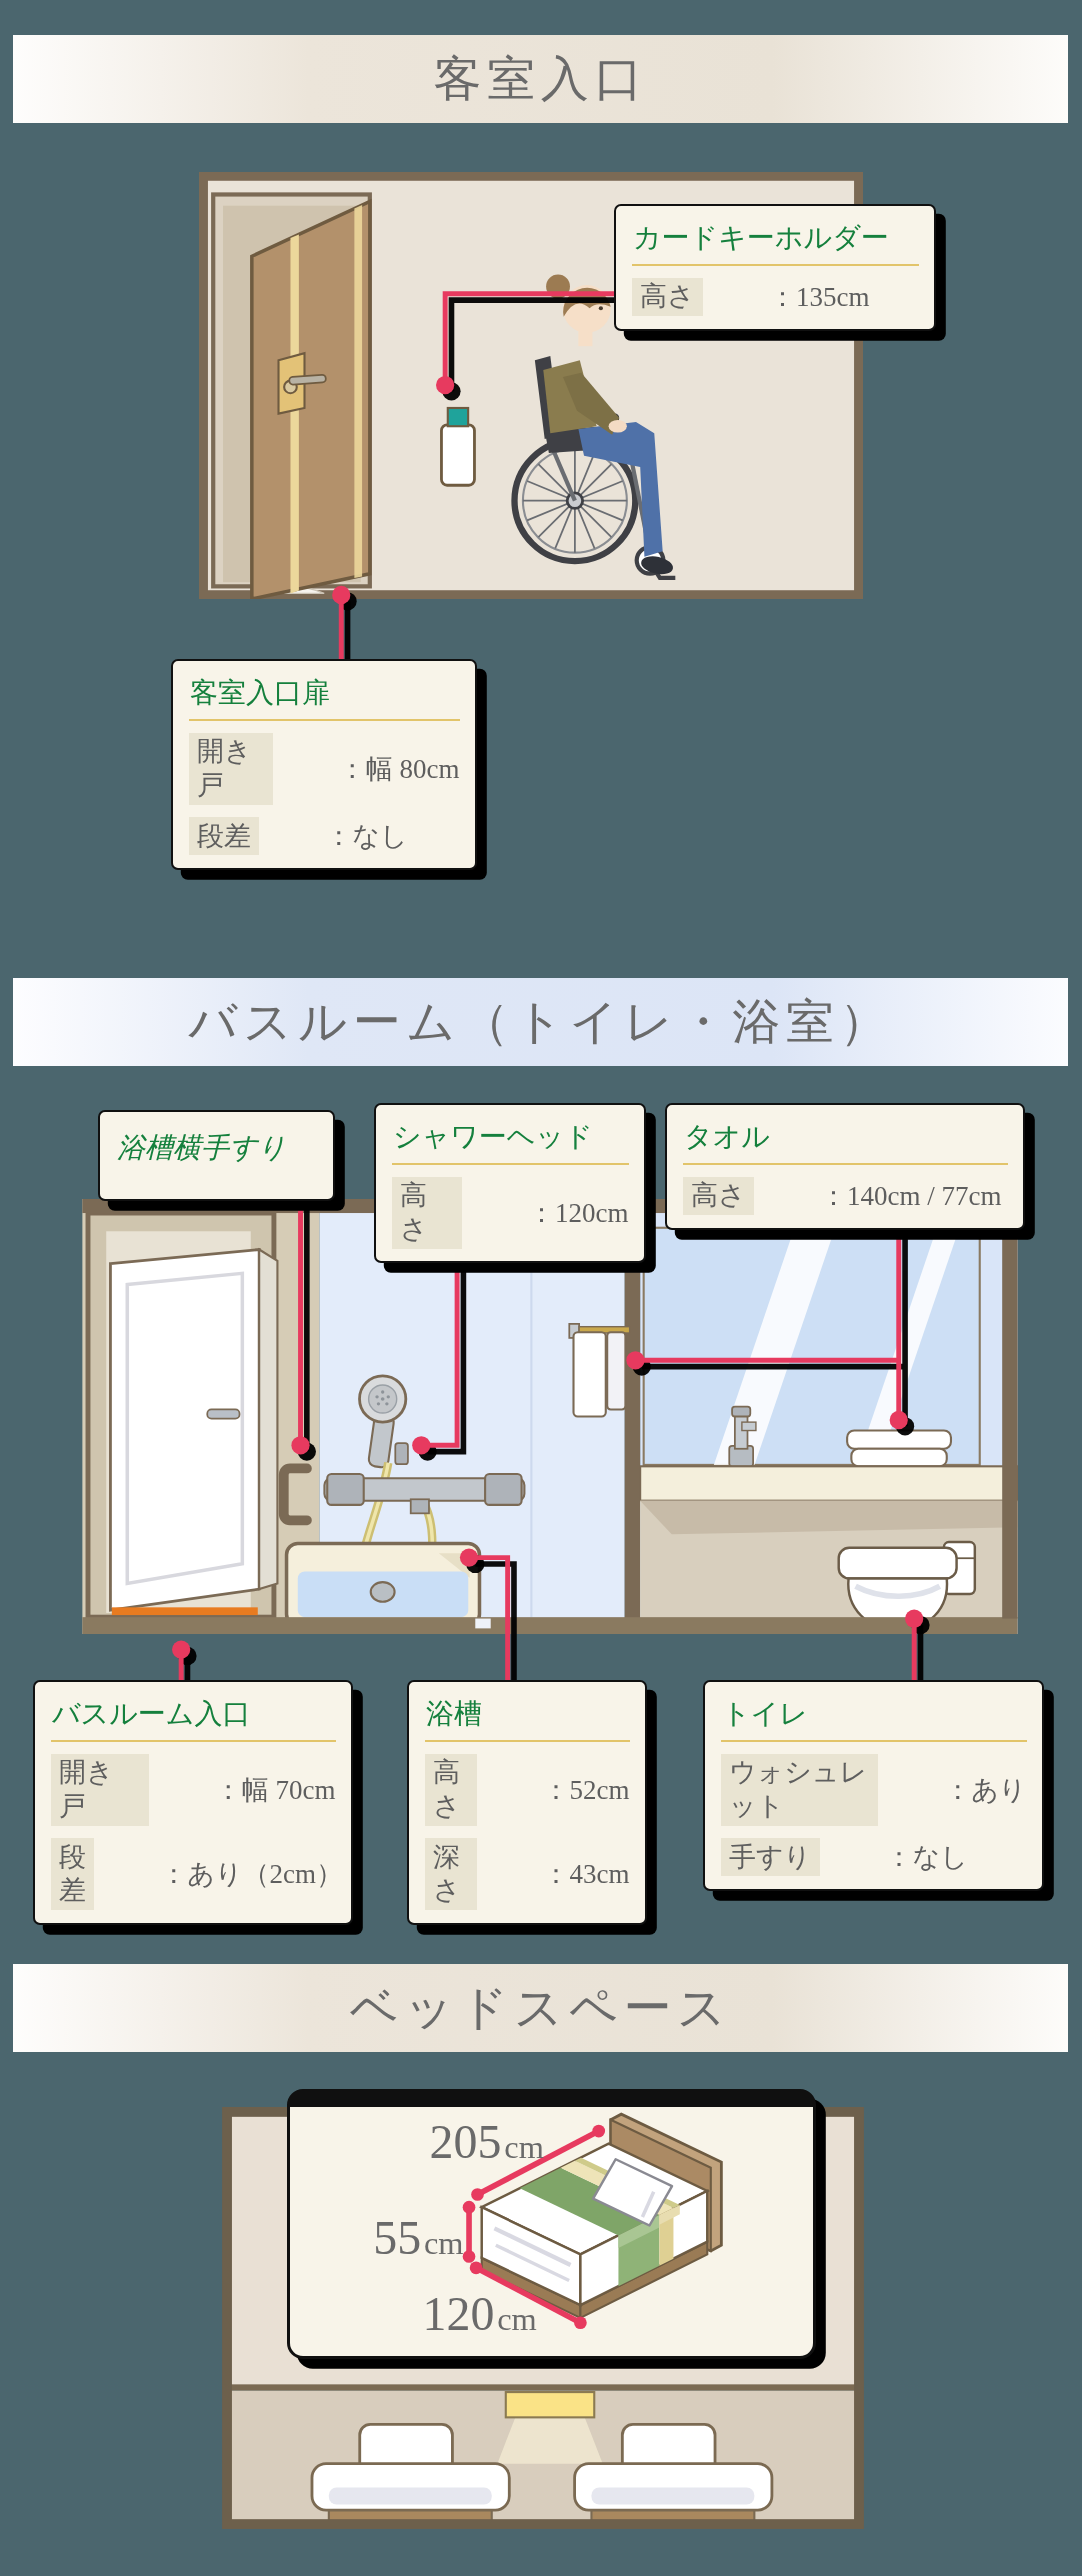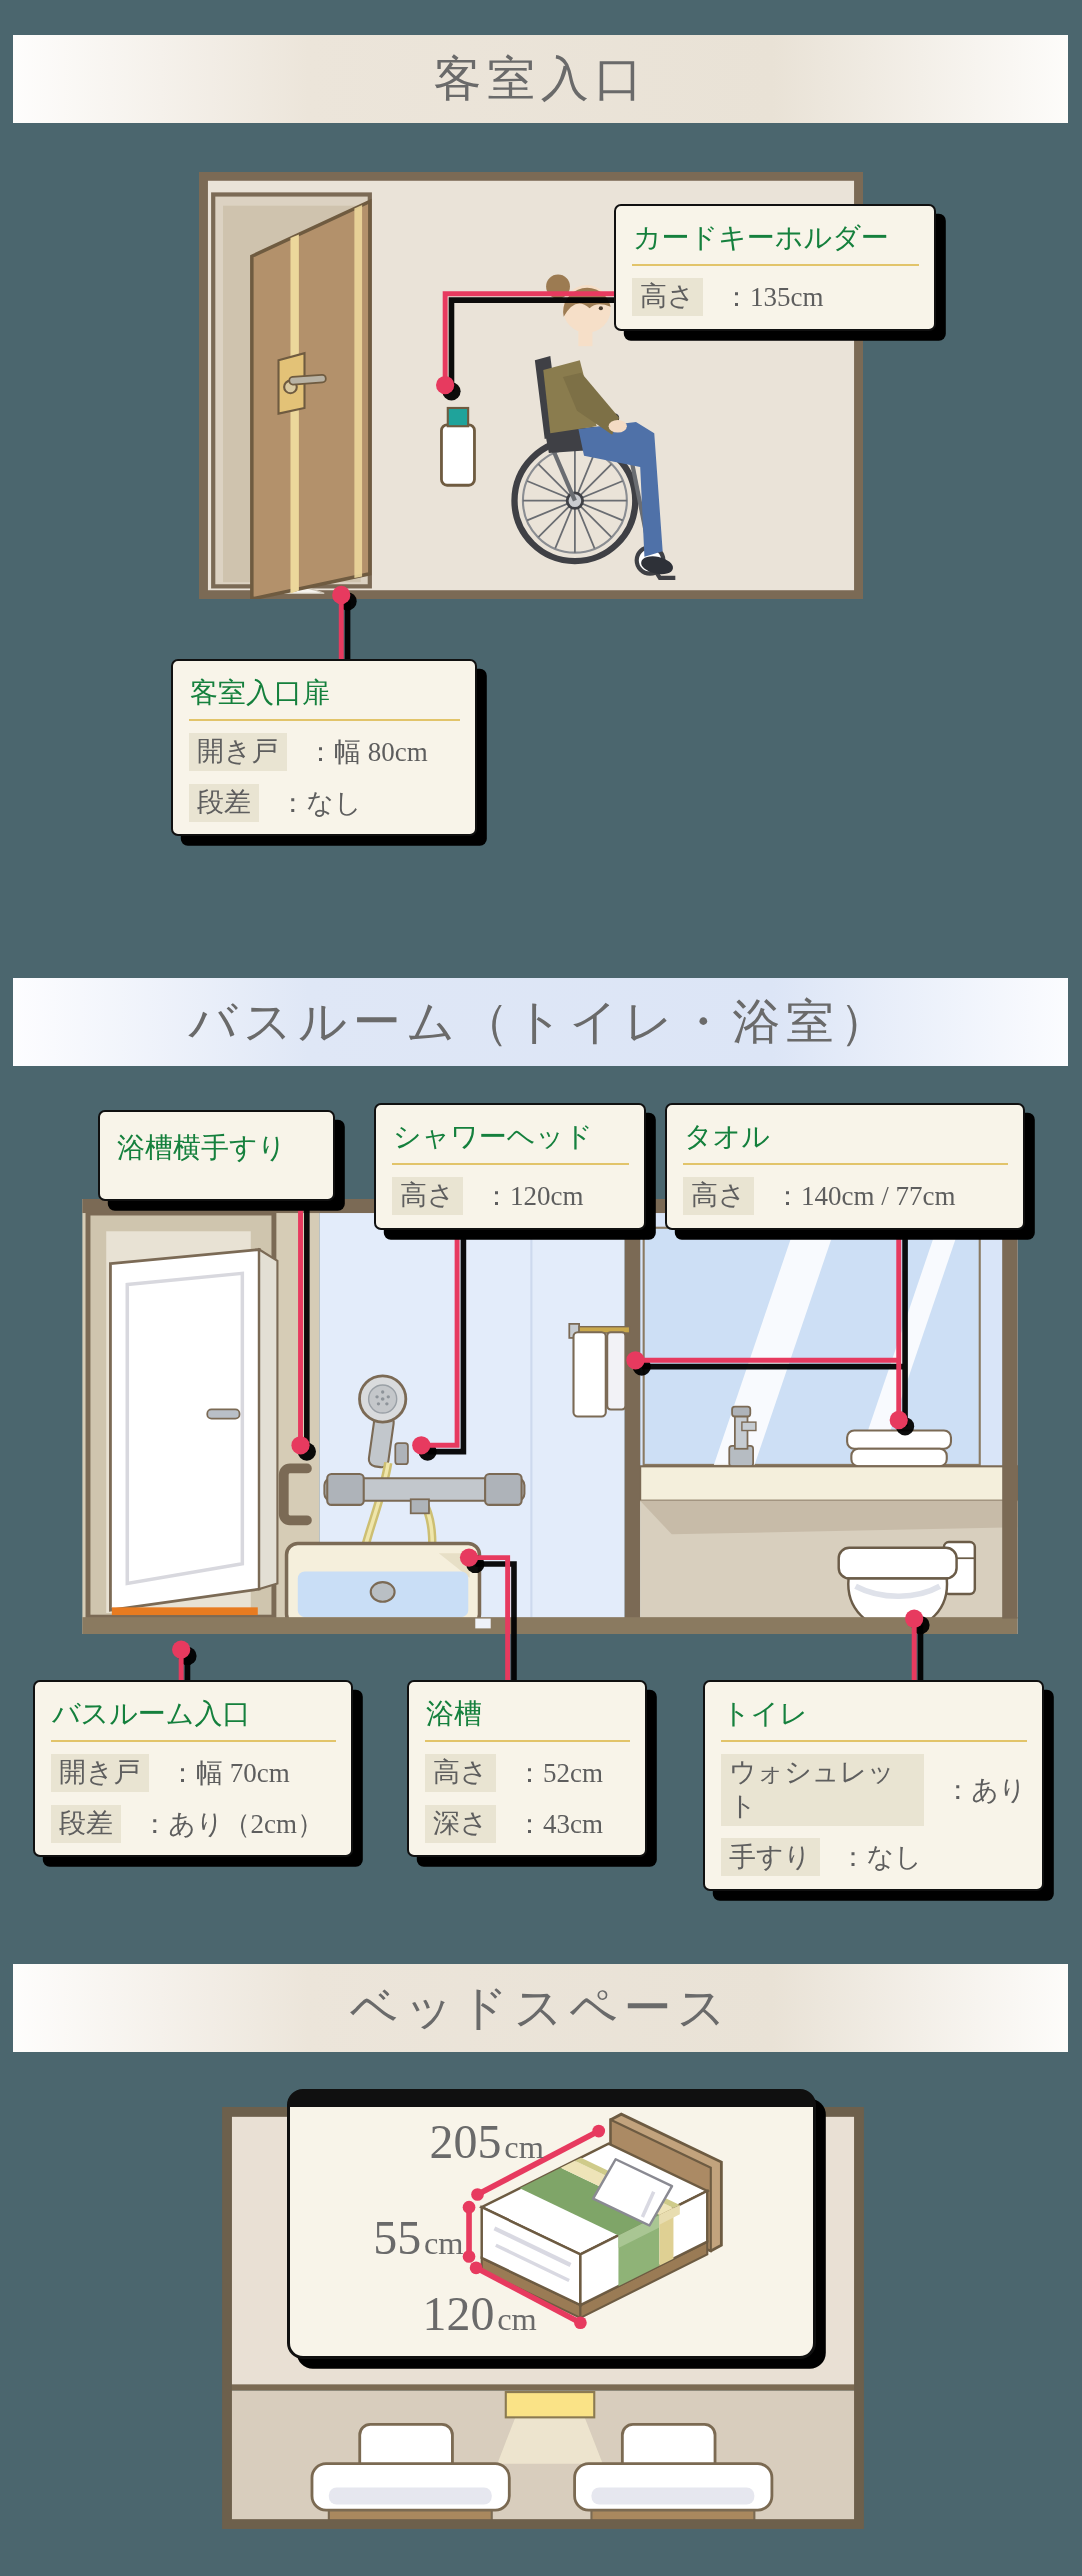--- a/index.html
+++ b/index.html
@@ -22,21 +22,21 @@
     position:absolute;background:#f8f4e9;
     border:2.8px solid #101010;border-radius:7px;
     box-shadow:9.8px 9.8px 0 #000;
     padding:7px 15.5px 12.6px 15.5px;box-sizing:border-box;z-index:30;
   }
   .label-box .bx-title{
     font-size:28px;color:#15803d;padding:5.6px 1.4px 7px 1.4px;
     border-bottom:2.8px solid #e2c46a;
   }
   .label-box.no-divider .bx-title{border-bottom:none;padding:9.8px 1.4px;text-align:left;}
-  .bx-row{display:flex;align-items:center;margin-top:12.6px;font-size:27px;color:#5e5e5e;}
+  .bx-row{display:flex;align-items:center;margin-top:12.6px;font-size:27px;color:#5e5e5e;gap:46px;}
   .bx-chip{background:#e9e4d2;padding:2.1px 8.4px;line-height:1.25;}
   .bx-val{padding-left:20px;white-space:nowrap;}
   
   .illus{position:absolute;overflow:hidden;z-index:10;}
   svg{display:block;}
   
   #connectors{position:absolute;left:0;top:0;z-index:20;pointer-events:none;}
   
   #bed-panel{
     position:absolute;left:287px;top:2089px;width:529px;height:270px;
@@ -234,21 +234,21 @@
     </g>
 
     <rect x="0" y="596" width="1333" height="24" fill="#8a7a60"></rect>
     <rect x="560" y="598" width="22" height="14" fill="#eef2f8"></rect>
 
     <rect x="0" y="0" width="1333" height="20" fill="#7b6a55"></rect>
     <rect x="1311" y="0" width="22" height="598" fill="#7b6a55"></rect>
   </svg>
 </div>
 
-<div class="label-box no-divider" style="left:98px;top:1110px;width:237px;height:91px;">
+<div class="label-box no-divider" style="left:98px;top:1110px;width:237px;height:91px;font-style:italic;">
   <div class="bx-title">浴槽横手すり</div>
 </div>
 
 <div class="label-box" style="left:374px;top:1103px;width:272px;">
   <div class="bx-title">シャワーヘッド</div>
   <div class="bx-row">
     <span class="bx-chip">高さ</span>
     <span class="bx-val">：120cm</span>
   </div>
 </div>

